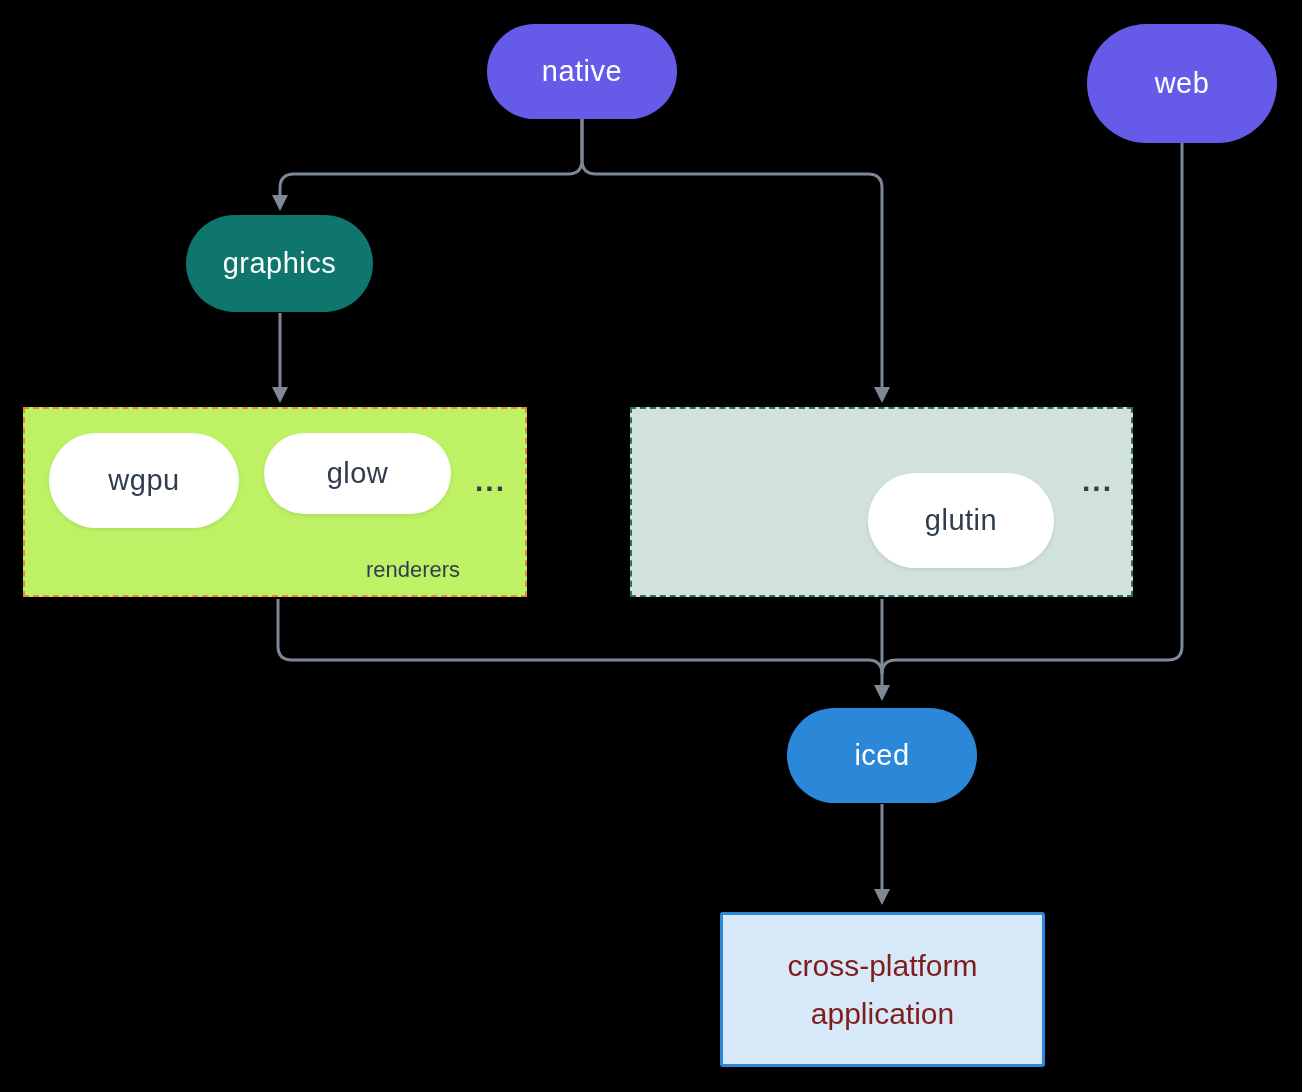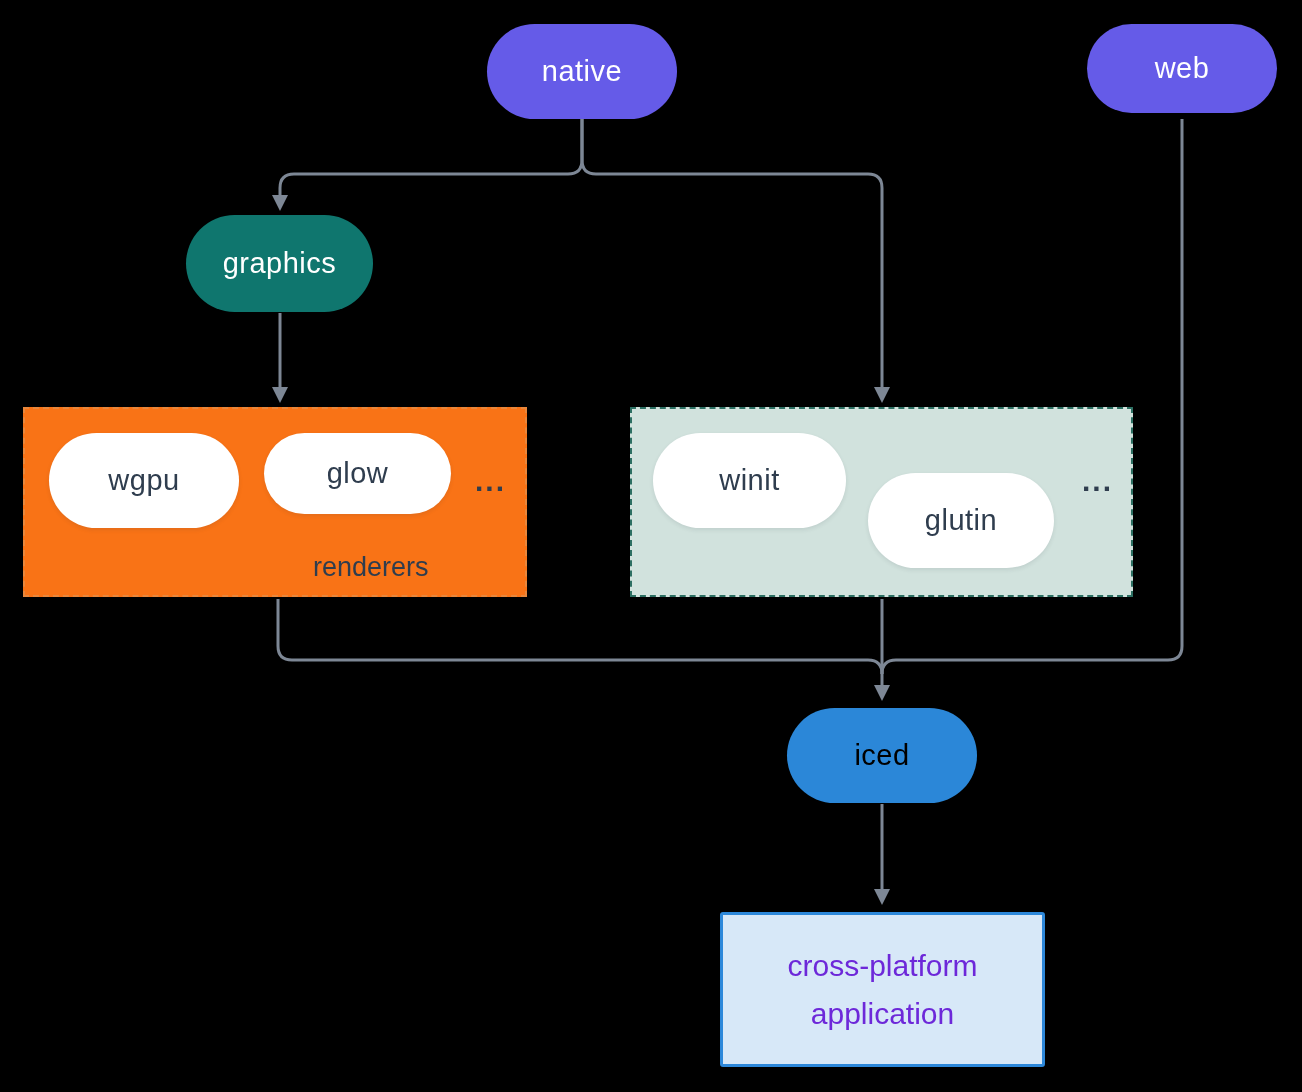--- a/index.html
+++ b/index.html
@@ -37,65 +37,65 @@
     justify-content: center;
     box-sizing: border-box;
   }
   .pill {
     border-radius: 60px;
     font-size: 29px;
     letter-spacing: 0.5px;
   }
   .pill-purple { background: #655BE8; color: #ffffff; }
   .pill-orange { background: #0f766e; color: #ffffff; }
-  .pill-blue   { background: #2B87D8; color: #000000; }
+  .pill-blue   { background: #2B87D8; color: #ffffff; }
   .pill-white  {
     background: #ffffff;
     color: #2F3D4E;
     box-shadow: 0 2px 4px rgba(40,50,60,0.10);
   }
   .group-box {
     position: absolute;
     box-sizing: border-box;
   }
   .group-renderers {
-    background: #f97316;
+    background: #bef264;
     border: 2px dashed #E8873C;
   }
   .group-shells {
     background: #D1E2DD;
     border: 2px dashed #2C6F62;
   }
   .ellipsis {
     position: absolute;
     display: flex;
     align-items: center;
     justify-content: center;
     color: #2F3D4E;
     font-size: 30px;
     font-weight: 700;
     letter-spacing: 2px;
   }
   .group-label {
     position: absolute;
     color: #2F3D4E;
-    font-size: 27px;
-    text-align: left;
+    font-size: 22px;
+    text-align: center;
   }
   .app-box {
     position: absolute;
     box-sizing: border-box;
     background: #D7E8F8;
     border: 3px solid #2D88DA;
     border-radius: 3px;
     display: flex;
     align-items: center;
     justify-content: center;
     text-align: center;
-    color: #6d28d9;
+    color: #7f1d1d;
     font-size: 30px;
     line-height: 1.58;
     padding: 10px 36px;
   }
 </style>
 </head>
 <body>
 
 <div id="stage">
 
@@ -116,33 +116,32 @@
 
     <path class="edge" d="M 882 599 L 882 686"></path>
     <polygon class="arrowhead" points="882,701 874,685 890,685"></polygon>
 
     <path class="edge" d="M 882 804 L 882 890"></path>
     <polygon class="arrowhead" points="882,905 874,889 890,889"></polygon>
   </svg>
 
   <div class="node pill pill-purple" style="left:487px; top:24px; width:190px; height:95px;">native</div>
 
-  <div class="node pill pill-purple" style="left:1087px; top:24px; width:190px; height:89px;">web</div>
+  <div class="node pill pill-purple" style="left:1087px; top:24px; width:190px; height:119px;">web</div>
 
   <div class="node pill pill-orange" style="left:186px; top:215px; width:187px; height:97px;">graphics</div>
 
   <div class="group-box group-renderers" style="left:23px; top:407px; width:504px; height:190px;">
     <div class="node pill pill-white" style="left:24px; top:24px; width:190px; height:95px;">wgpu</div>
     <div class="node pill pill-white" style="left:239px; top:24px; width:187px; height:81px;">glow</div>
     <div class="ellipsis" style="left:438px; top:44px; width:55px; height:55px;">...</div>
     <div class="group-label" style="right:12px; bottom:12px; width:200px;">renderers</div>
   </div>
 
   <div class="group-box group-shells" style="left:630px; top:407px; width:503px; height:190px;">
-    <div class="node pill pill-white" style="left:21px; top:24px; width:193px; height:95px;">winit</div>
     <div class="node pill pill-white" style="left:236px; top:24px; width:186px; height:95px;margin-top:40px;">glutin</div>
     <div class="ellipsis" style="left:438px; top:44px; width:55px; height:55px;">...</div>
   </div>
 
   <div class="node pill pill-blue" style="left:787px; top:708px; width:190px; height:95px;">iced</div>
 
   <div class="app-box" style="left:720px; top:912px; width:325px; height:155px;">cross-platform application</div>
 
 </div>
 

